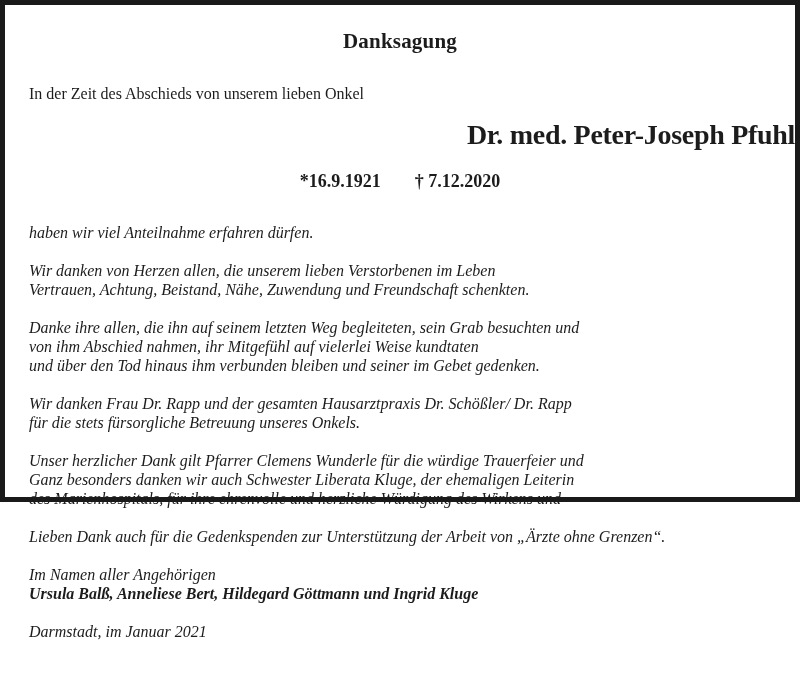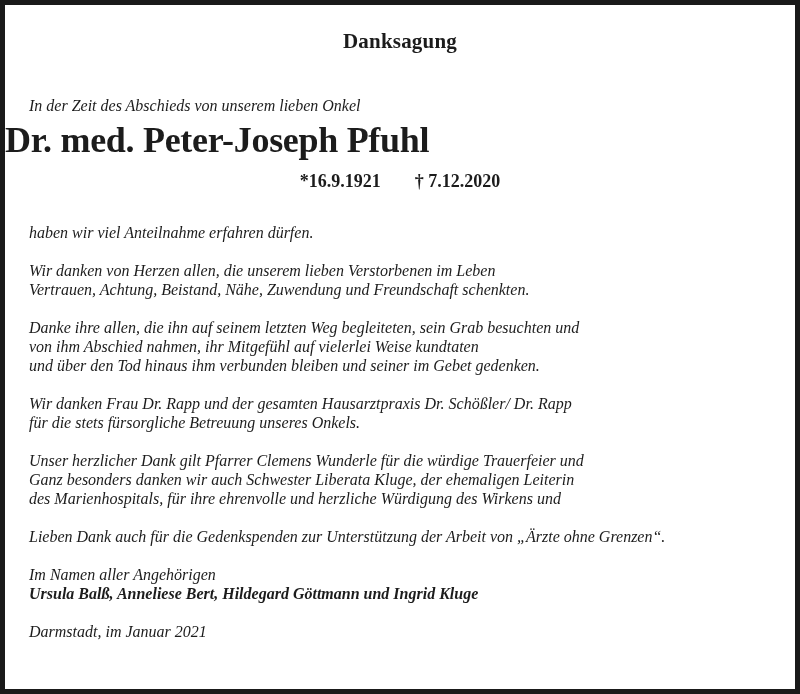--- a/index.html
+++ b/index.html
@@ -1,31 +1,31 @@
 <!DOCTYPE html>
 <html><head>
 <meta charset="utf-8">
 <style>
   html, body { margin: 0; padding: 0; background: #fff; }
   body { width: 800px; height: 694px; overflow: hidden; }
   .frame {
     position: absolute; left: 0; top: 0;
-    width: 800px; height: 694px; box-sizing: border-box;
+    width: 800px; height: 502px; box-sizing: border-box;
     border: 5px solid #1a1a1a; background: #fff;
     font-family: "Liberation Serif", "DejaVu Serif", serif;
     color: #1c1c1c;
   }
   .title {
     position: absolute; left: 0; right: 0; top: 24px;
     text-align: center; font-size: 21px; font-weight: bold; letter-spacing: 0.2px;
   }
-  .intro { position: absolute; left: 24px; top: 92px; font-size: 16px; font-style: italic; }
+  .intro { position: absolute; left: 24px; top: 80px; font-size: 16px; }
   .name {
-    position: absolute; left: 0; right: 0; top: 114px;
-    text-align: left; font-size: 36px; font-weight: bold; letter-spacing: -0.3px;
+    position: absolute; left: 12px; right: 0; top: 114px;
+    text-align: right; font-size: 28px; font-weight: bold; letter-spacing: -0.3px;
   }
   .dates {
     position: absolute; left: 0; right: 0; top: 166px;
     text-align: center; font-size: 18px; font-weight: bold;
   }
   .dates span { display: inline-block; }
   .dates .gap { width: 34px; }
   .body {
     position: absolute; left: 24px; top: 218px; width: 760px;
     font-size: 16px; line-height: 19px;

